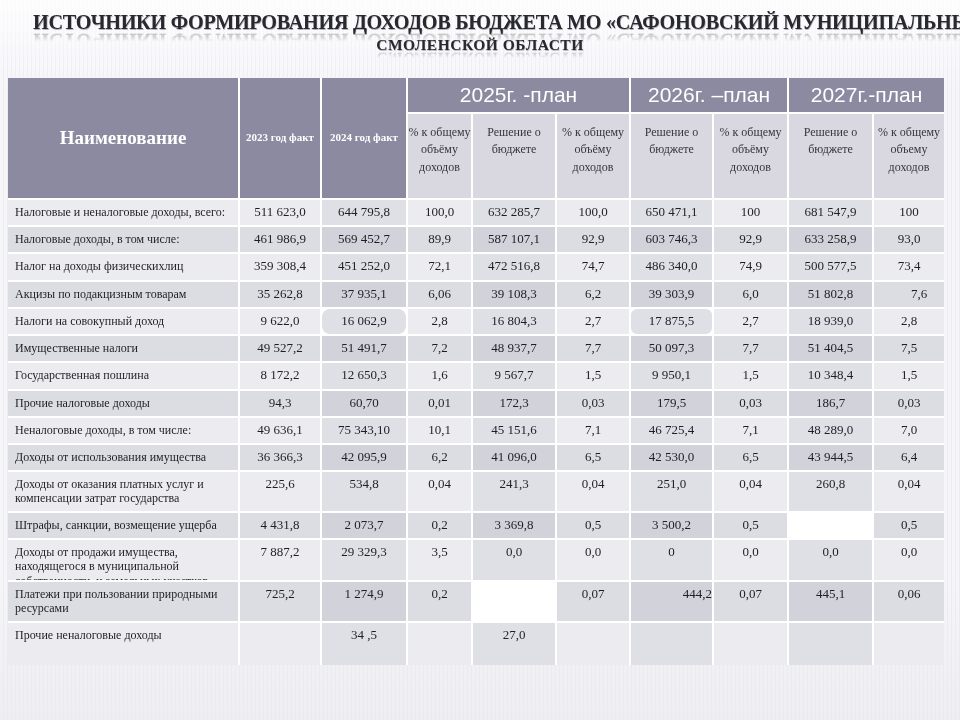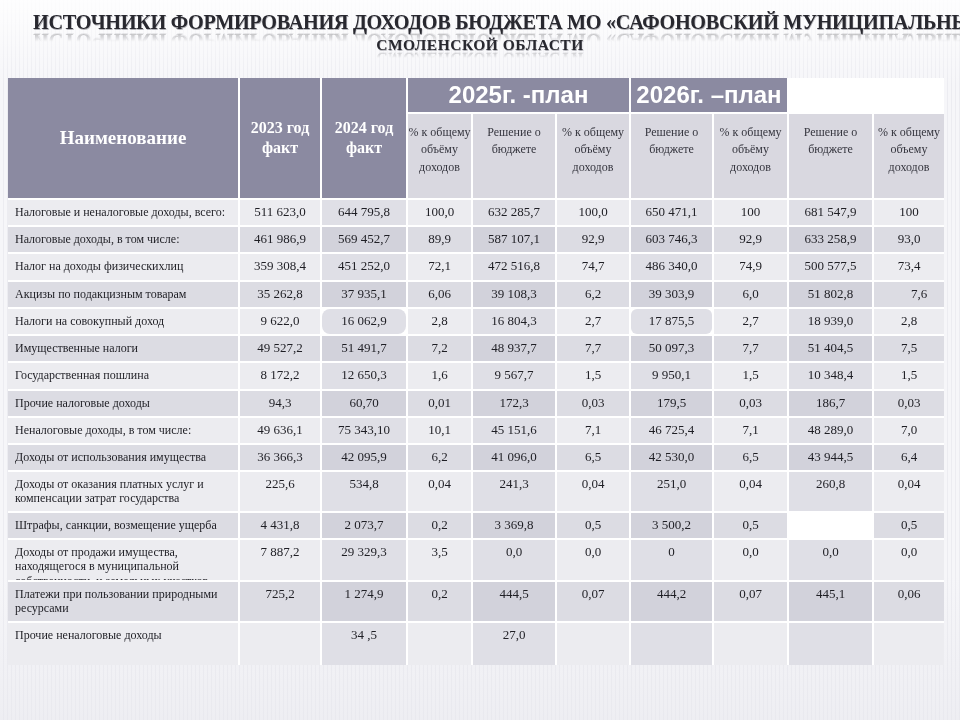--- a/index.html
+++ b/index.html
@@ -39,24 +39,24 @@
     grid-template-columns:230px 80px 84px 63px 82px 72px 81px 73px 83px 70px;
     grid-template-rows:34px 84px 25px 25px 26px 25px 25px 25px 26px 25px 25px 25px 39px 25px 40px 39px 42px;
     gap:2px;
   }
   .cell{overflow:hidden;}
   .head-purple{
     background:#8b8aa1;color:#ffffff;font-weight:bold;
     display:flex;align-items:center;justify-content:center;text-align:center;
   }
   .corner{font-size:19px;}
-  .fact{font-size:16px;line-height:1.25;padding:0 6px;}
+  .fact{font-size:11px;line-height:1.25;padding:0 6px;}
   .year-head{
-    background:#8b8aa1;color:#ffffff;font-weight:bold;
-    font-family:"Liberation Sans", sans-serif;font-size:24px;
+    background:#8b8aa1;color:#ffffff;font-weight:normal;
+    font-family:"Liberation Sans", sans-serif;font-size:21px;
     display:flex;align-items:center;justify-content:center;
   }
   .sub-head{
     background:#d9d8e0;color:#35353e;
     font-size:12px;line-height:1.45;text-align:center;
     display:flex;align-items:flex-start;justify-content:center;
     padding-top:10px;
   }
   .name-cell{
     font-size:12px;line-height:1.2;color:#1e1e24;
@@ -80,20 +80,21 @@
 </div>
 
 <div class="budget-table">
 
   <div class="cell head-purple corner" style="grid-column:1;grid-row:1/3;">Наименование</div>
   <div class="cell head-purple fact" style="grid-column:2;grid-row:1/3;">2023 год факт</div>
   <div class="cell head-purple fact" style="grid-column:3;grid-row:1/3;">2024 год факт</div>
 
   <div class="cell year-head" style="grid-column:4/span 3;grid-row:1;">2025г. -план</div>
   <div class="cell year-head" style="grid-column:7/span 2;grid-row:1;">2026г. –план</div>
+  <div class="cell year-head" style="grid-column:9/span 2;grid-row:1;">2027г.-план</div>
 
   <div class="cell sub-head" style="grid-column:4;grid-row:2;">% к общему объёму доходов</div>
   <div class="cell sub-head" style="grid-column:5;grid-row:2;">Решение о бюджете</div>
   <div class="cell sub-head" style="grid-column:6;grid-row:2;">% к общему объёму доходов</div>
   <div class="cell sub-head" style="grid-column:7;grid-row:2;">Решение о бюджете</div>
   <div class="cell sub-head" style="grid-column:8;grid-row:2;">% к общему объёму доходов</div>
   <div class="cell sub-head" style="grid-column:9;grid-row:2;">Решение о бюджете</div>
   <div class="cell sub-head" style="grid-column:10;grid-row:2;">% к общему объему доходов</div>
 
 <div class="cell name-cell row-light" style="grid-area: 3 / 1;">Налоговые и неналоговые доходы, всего:</div>
@@ -223,23 +224,22 @@
     <div class="cell num-cell row-light banded" style="grid-area: 15 / 5;">0,0</div>
     <div class="cell num-cell row-light" style="grid-area: 15 / 6;">0,0</div>
     <div class="cell num-cell row-light banded" style="grid-area: 15 / 7;">0</div>
     <div class="cell num-cell row-light" style="grid-area: 15 / 8;">0,0</div>
     <div class="cell num-cell row-light banded" style="grid-area: 15 / 9;">0,0</div>
     <div class="cell num-cell row-light" style="grid-area: 15 / 10;">0,0</div>
     <div class="cell name-cell row-dark" style="grid-area: 16 / 1;">Платежи при пользовании природными ресурсами</div>
     <div class="cell num-cell row-dark" style="grid-area: 16 / 2;">725,2</div>
     <div class="cell num-cell row-dark banded" style="grid-area: 16 / 3;">1 274,9</div>
     <div class="cell num-cell row-dark" style="grid-area: 16 / 4;">0,2</div>
-    <div class="cell num-cell row-dark banded" style="grid-area: 16 / 5;">444,5</div>
     <div class="cell num-cell row-dark" style="grid-area: 16 / 6;">0,07</div>
-    <div class="cell num-cell row-dark banded" style="grid-area: 16 / 7;">444,2</div>
+    <div class="cell num-cell row-dark banded" style="grid-area: 16 / 7; text-align: right;">444,2</div>
     <div class="cell num-cell row-dark" style="grid-area: 16 / 8;">0,07</div>
     <div class="cell num-cell row-dark banded" style="grid-area: 16 / 9;">445,1</div>
     <div class="cell num-cell row-dark" style="grid-area: 16 / 10;">0,06</div>
     <div class="cell name-cell row-light" style="grid-area: 17 / 1;">Прочие неналоговые доходы</div>
     <div class="cell num-cell row-light" style="grid-area: 17 / 2;"></div>
     <div class="cell num-cell row-light banded" style="grid-area: 17 / 3;">34 ,5</div>
     <div class="cell num-cell row-light" style="grid-area: 17 / 4;"></div>
     <div class="cell num-cell row-light banded" style="grid-area: 17 / 5;">27,0</div>
     <div class="cell num-cell row-light" style="grid-area: 17 / 6;"></div>
     <div class="cell num-cell row-light banded" style="grid-area: 17 / 7;"></div>

